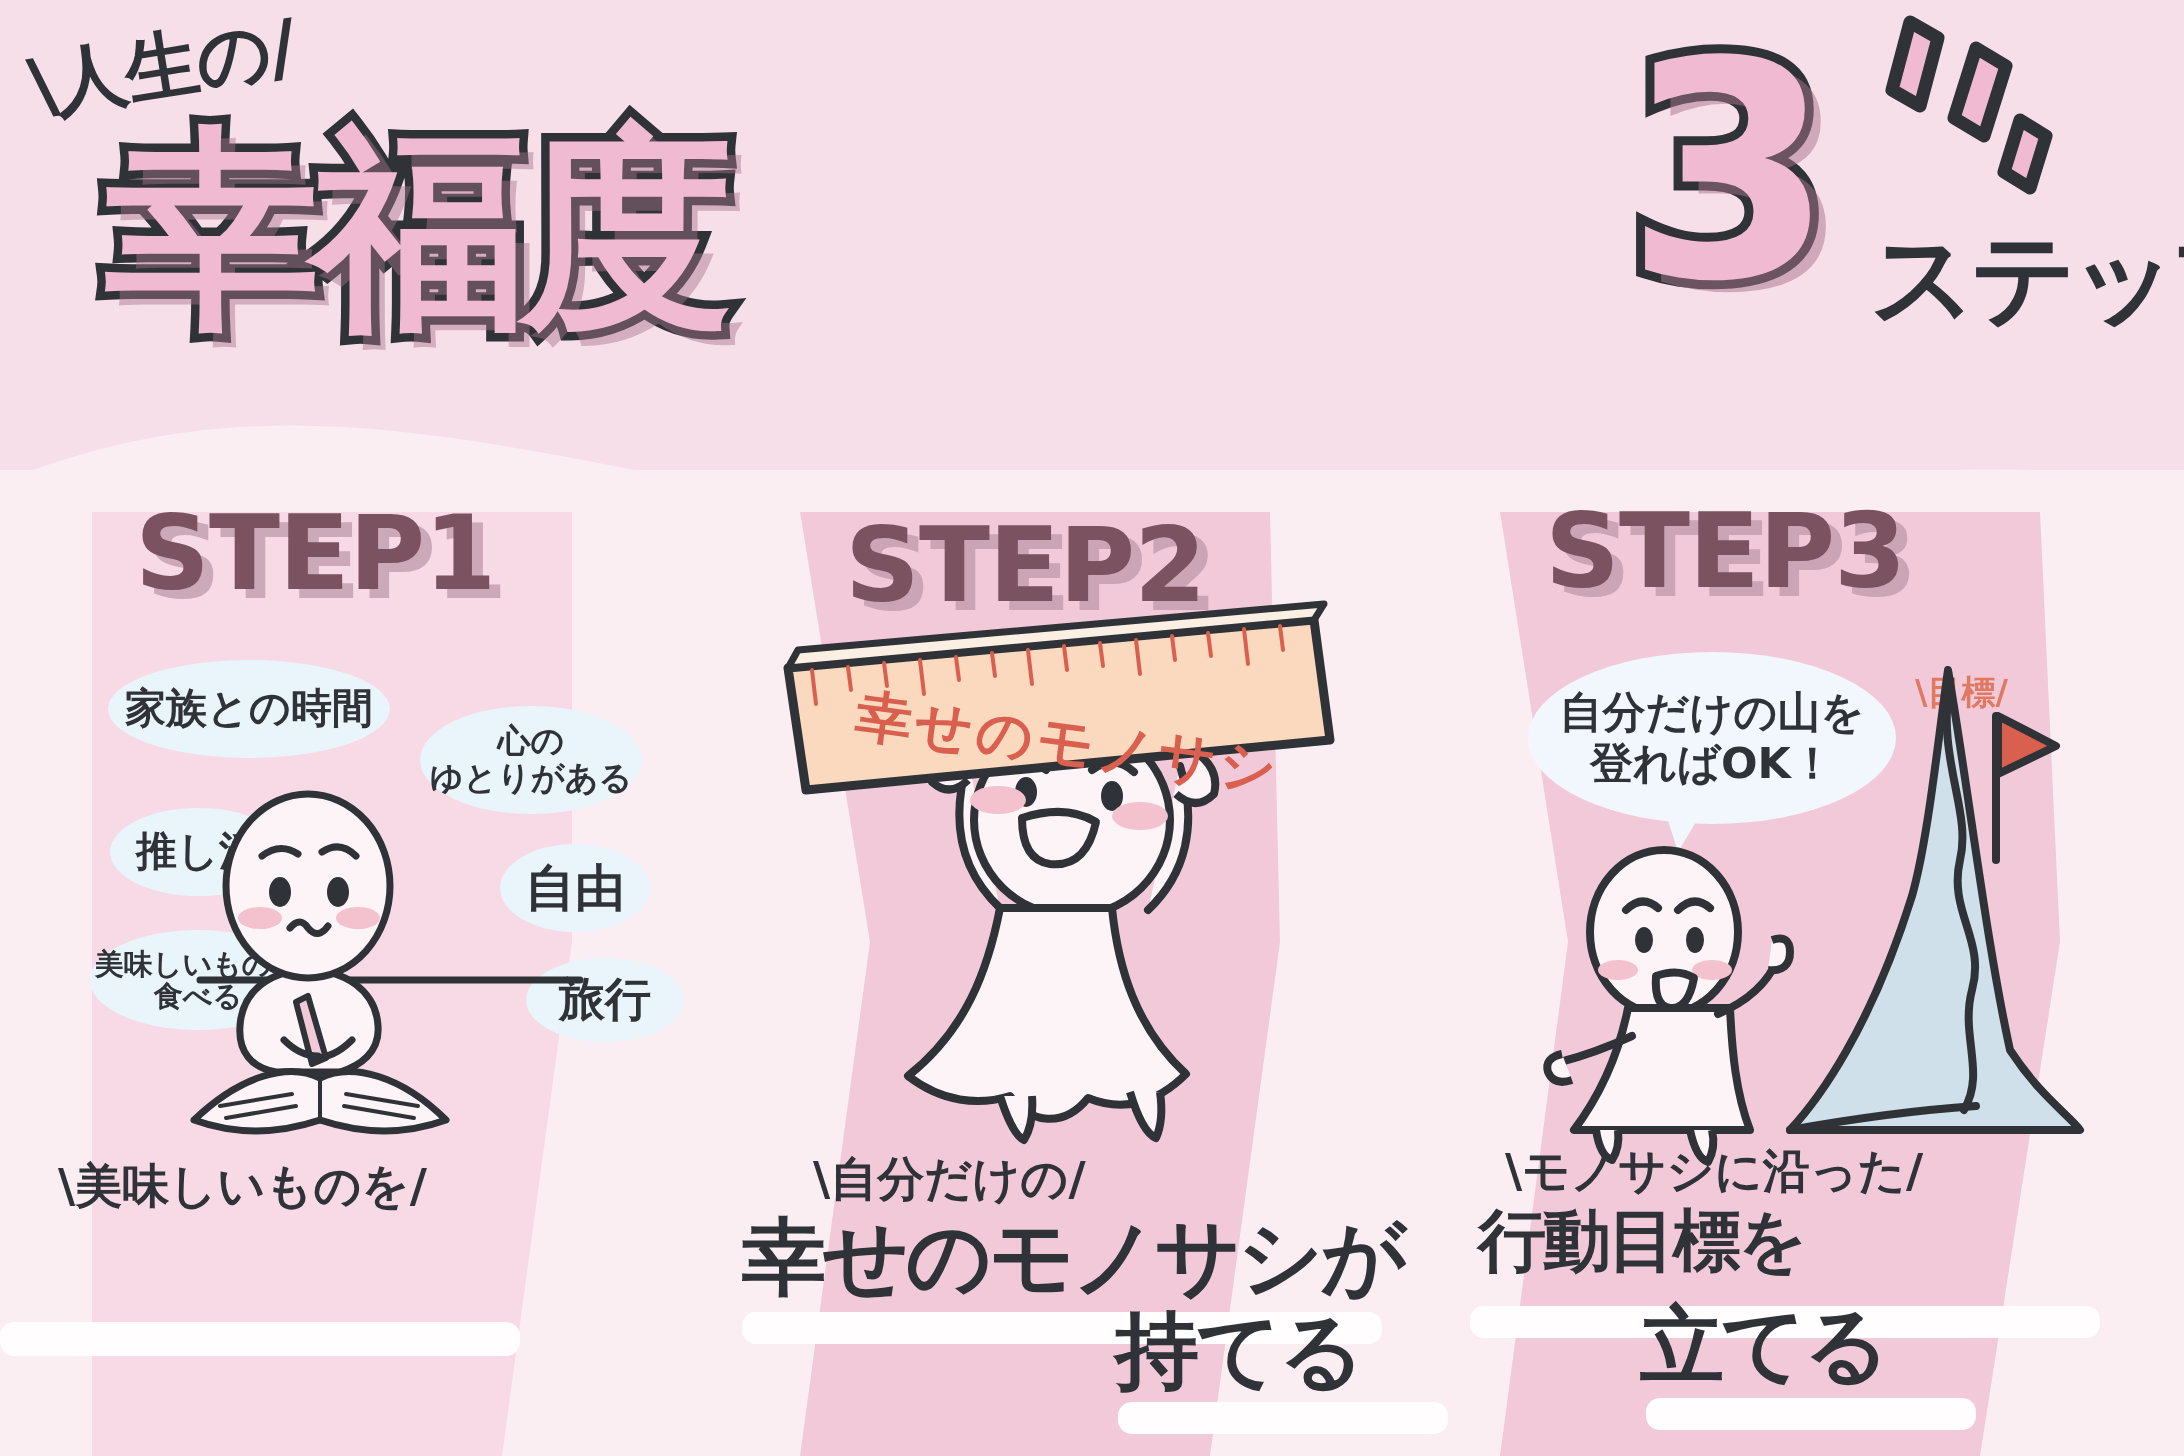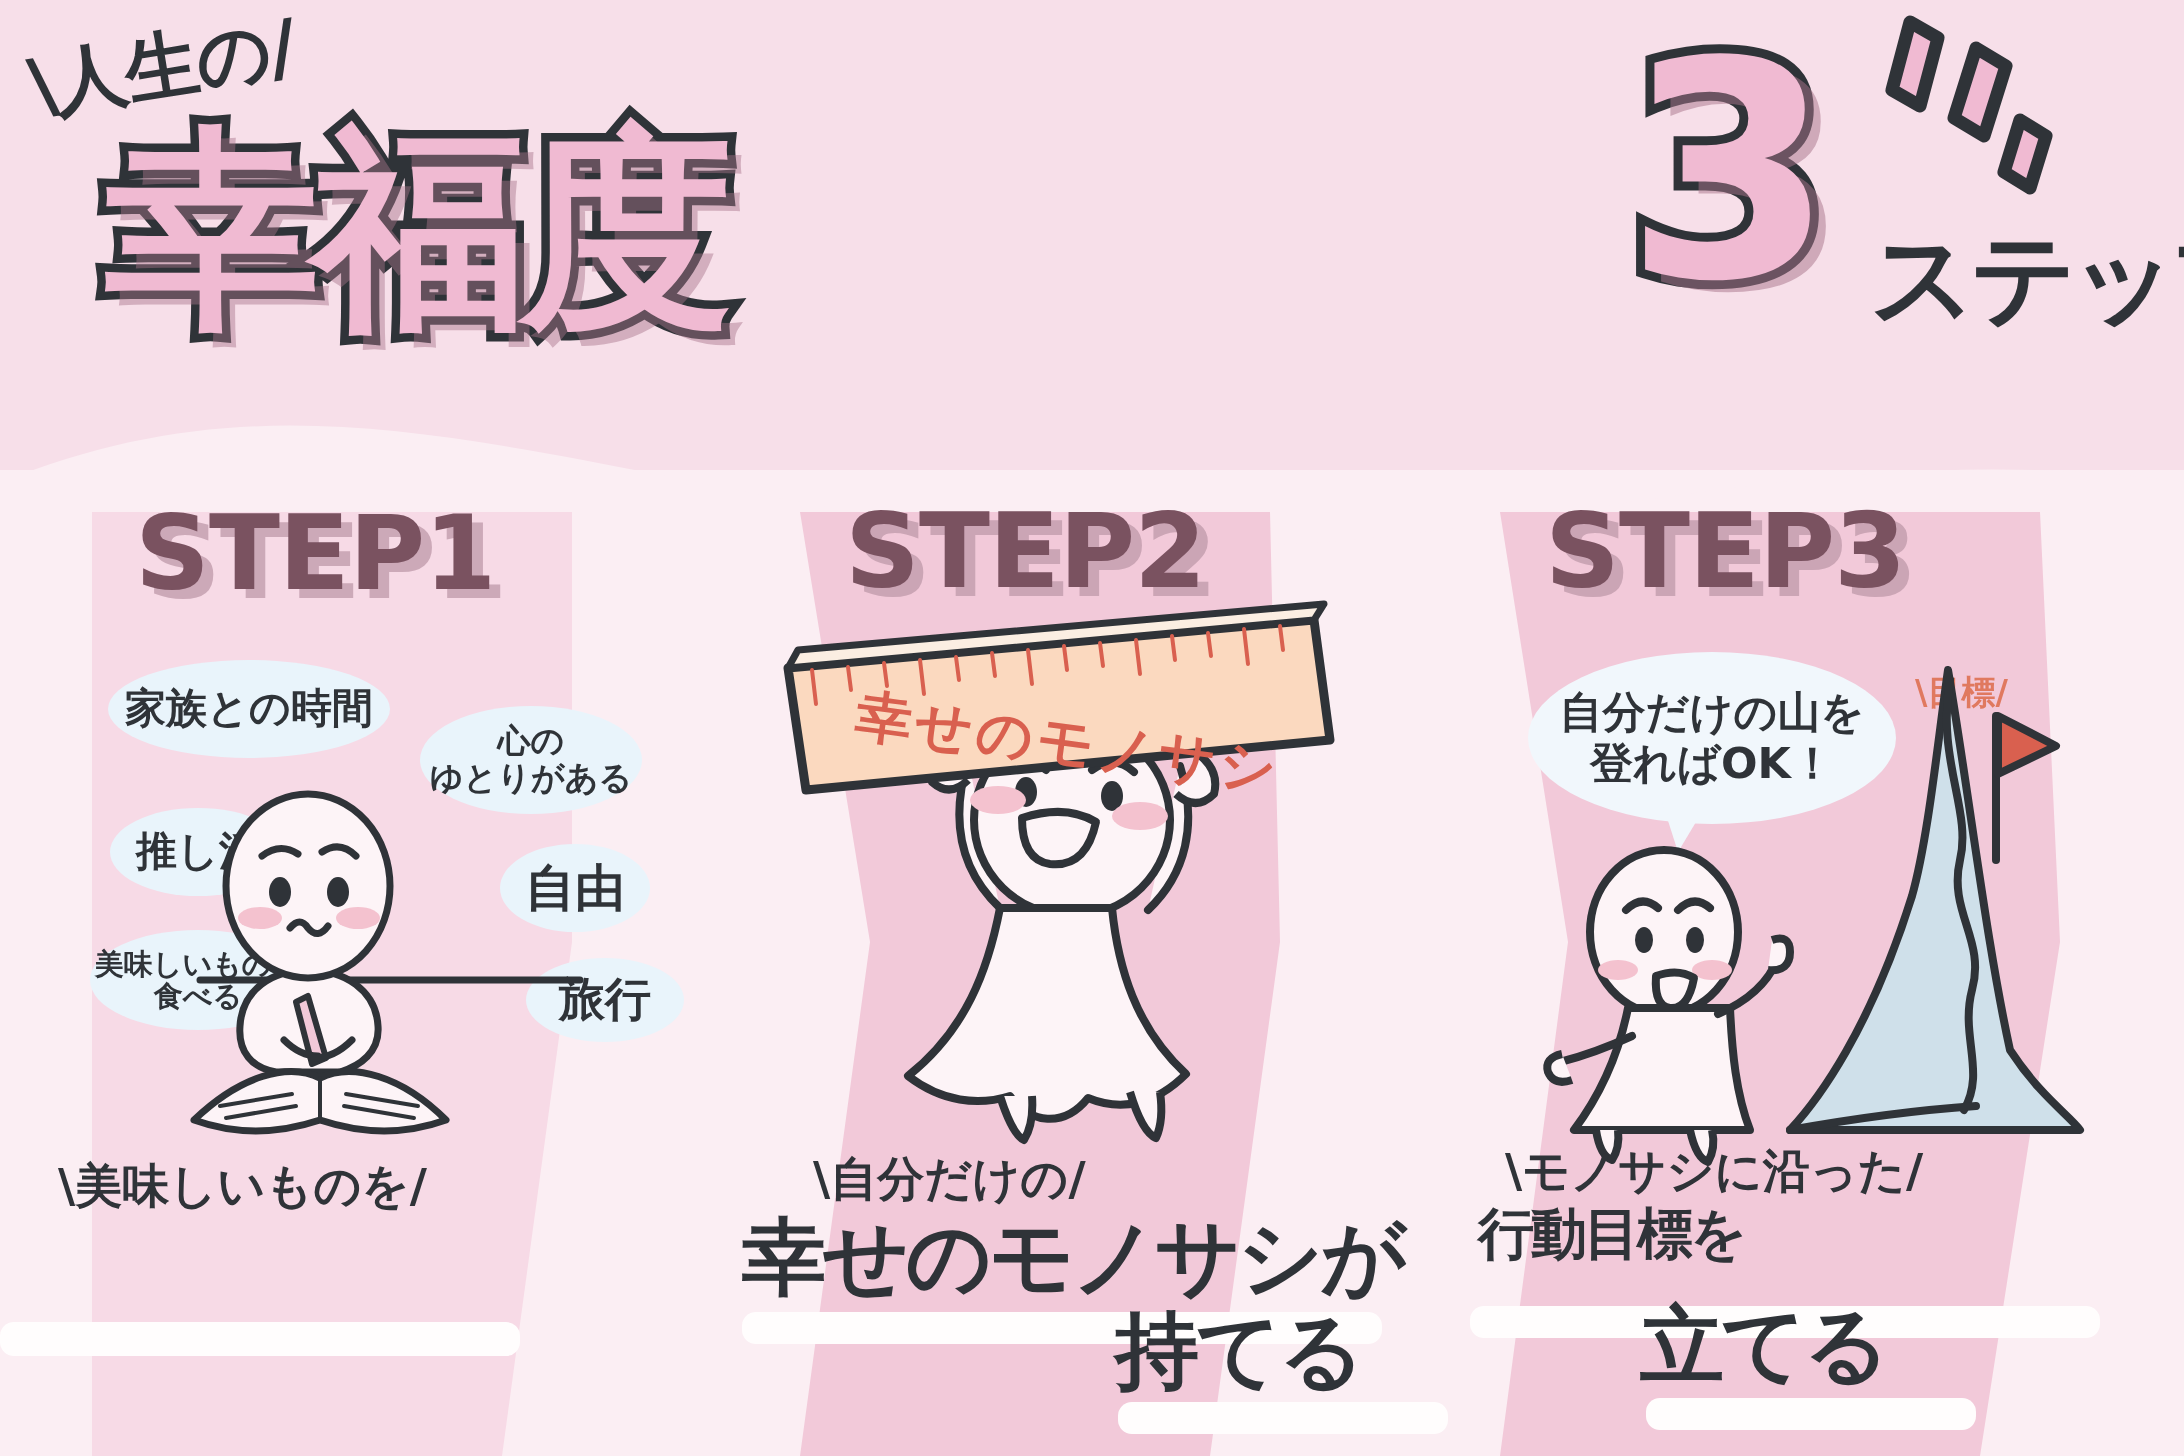--- a/index.html
+++ b/index.html
@@ -74,21 +74,21 @@
   .p2 { left:800px; width:480px; }
   .p3 { left:1500px;width:560px; }
 
   .step-label {
     position:absolute;
     font-size:104px; font-weight:900; color:#7a5260;
     letter-spacing:-1px; white-space:nowrap;
     text-shadow: 11px 9px 0 rgba(190,152,168,.75);
   }
   .sl1 { left:135px;  top:492px; }
-  .sl2 { left:845px;  top:490px; }
+  .sl2 { left:845px;  top:504px; }
   .sl3 { left:1545px; top:490px; }
 
   
   .bub {
     position:absolute;
     background:#e9f4fb;
     border-radius:50%;
     display:flex; align-items:center; justify-content:center;
     text-align:center;
     color:#2f3338; font-weight:700;
@@ -135,21 +135,21 @@
   .cap-big {
     position:absolute; font-size:78px; font-weight:900; color:#2f3338;
     letter-spacing:-3px; white-space:nowrap; line-height:1.08;
   }
   .cs1 { left:58px;   top:1155px; }
   .cb1 { left:10px;   top:1222px; font-size:86px; }
   .cs2 { left:790px;  top:1148px;margin-left:23px; }
   .cb2a{ left:742px;  top:1212px; font-size:84px;text-align:right; }
   .cb2b{ left:1115px; top:1306px; font-size:84px; }
   .cs3 { left:1505px; top:1140px; }
-  .cb3a{ left:1478px; top:1204px; font-size:56px; }
+  .cb3a{ left:1478px; top:1204px; font-size:68px; }
   .cb3b{ left:1640px; top:1300px; font-size:84px; }
 
   .hl {
     position:absolute; background:#fffdfd; border-radius:14px;
   }
   .hl1 { left:0px;    top:1322px; width:520px; height:34px; }
   .hl2 { left:742px;  top:1312px; width:640px; height:32px; }
   .hl2b{ left:1118px; top:1402px; width:330px; height:32px; }
   .hl3 { left:1470px; top:1306px; width:630px; height:32px; }
   .hl3b{ left:1646px; top:1398px; width:330px; height:32px; }

